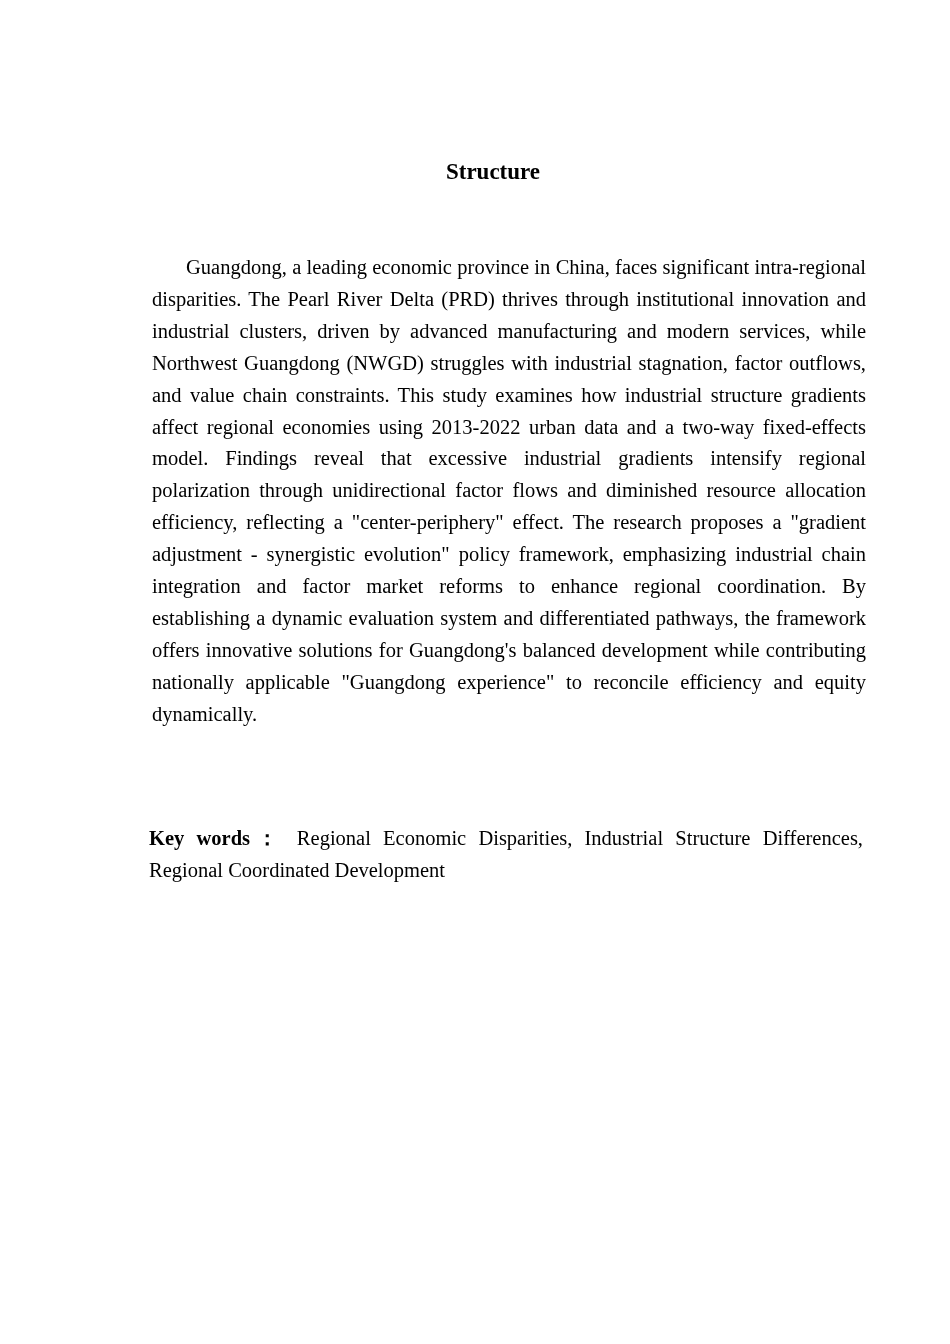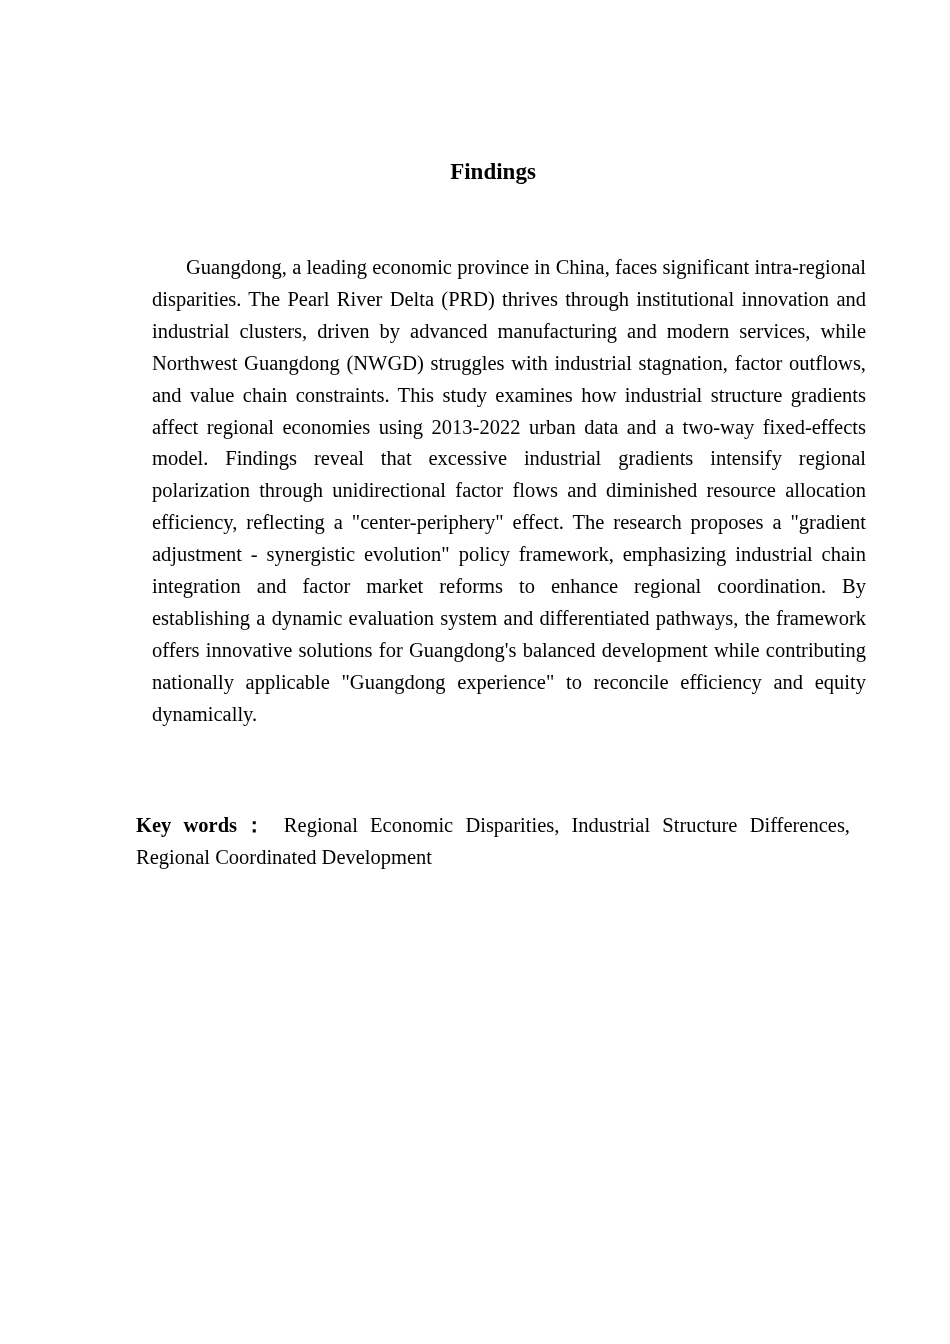--- a/index.html
+++ b/index.html
@@ -1,22 +1,22 @@
 <!DOCTYPE html>
 <html><head>
   <meta charset="utf-8">
   <style>
     html, body { margin: 0; padding: 0; background: #ffffff; }
     body { width: 950px; height: 1344px; position: relative; overflow: hidden; }
     .page { position: absolute; left: 136px; top: 0; width: 714px; color: #000; font-family: "Liberation Serif", serif; }
     .title { position: absolute; top: 156px; left: 0; width: 714px; text-align: center; font-weight: bold; font-size: 23px; line-height: 32px; }
     .abstract { position: absolute; top: 236px; left: 0; width: 714px; font-size: 20.5px; line-height: 31.9px; text-align: justify; text-indent: 34px; margin: 16px; }
-    .keywords { position: absolute; top: 810px; left: 0; width: 714px; font-size: 20.5px; line-height: 31.9px; text-align: justify; margin: 0; }
+    .keywords { position: absolute; top: 810px; left: 0; width: 714px; font-size: 20.5px; line-height: 31.9px; text-align: justify; margin: 13px; }
     .kw-label { font-weight: bold; }
   </style>
 </head>
 <body>
 
 <div class="page">
-  <div class="title">Findings</div>
+  <div class="title">Structure</div>
   <p class="abstract">Guangdong, a leading economic province in China, faces significant intra-regional disparities. The Pearl River Delta (PRD) thrives through institutional innovation and industrial clusters, driven by advanced manufacturing and modern services, while Northwest Guangdong (NWGD) struggles with industrial stagnation, factor outflows, and value chain constraints. This study examines how industrial structure gradients affect regional economies using 2013-2022 urban data and a two-way fixed-effects model. Findings reveal that excessive industrial gradients intensify regional polarization through unidirectional factor flows and diminished resource allocation efficiency, reflecting a "center-periphery" effect. The research proposes a "gradient adjustment - synergistic evolution" policy framework, emphasizing industrial chain integration and factor market reforms to enhance regional coordination. By establishing a dynamic evaluation system and differentiated pathways, the framework offers innovative solutions for Guangdong's balanced development while contributing nationally applicable "Guangdong experience" to reconcile efficiency and equity dynamically.</p>
   <p class="keywords"><span class="kw-label">Key words：</span><span> Regional Economic Disparities, Industrial Structure Differences, Regional Coordinated Development</span></p>
 </div>
 
 </body></html>

